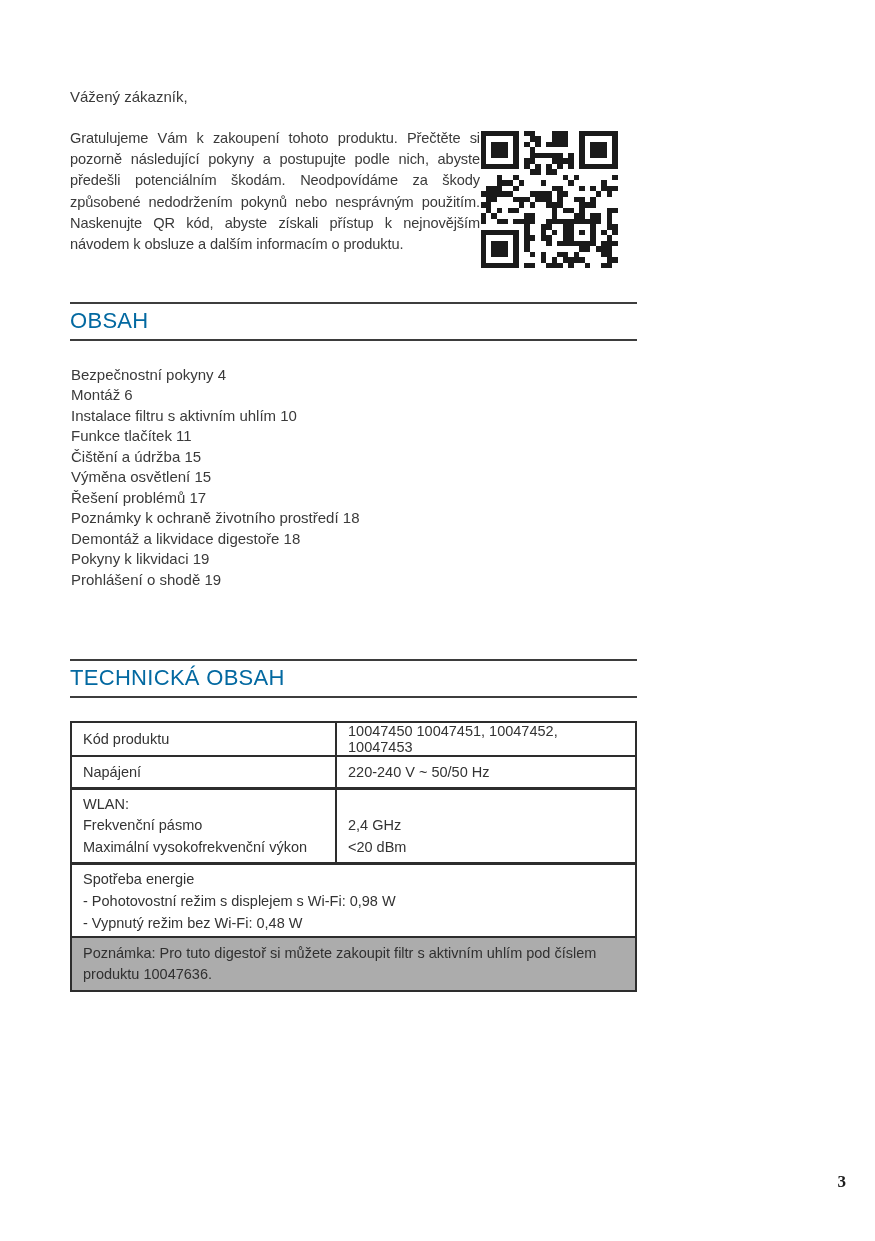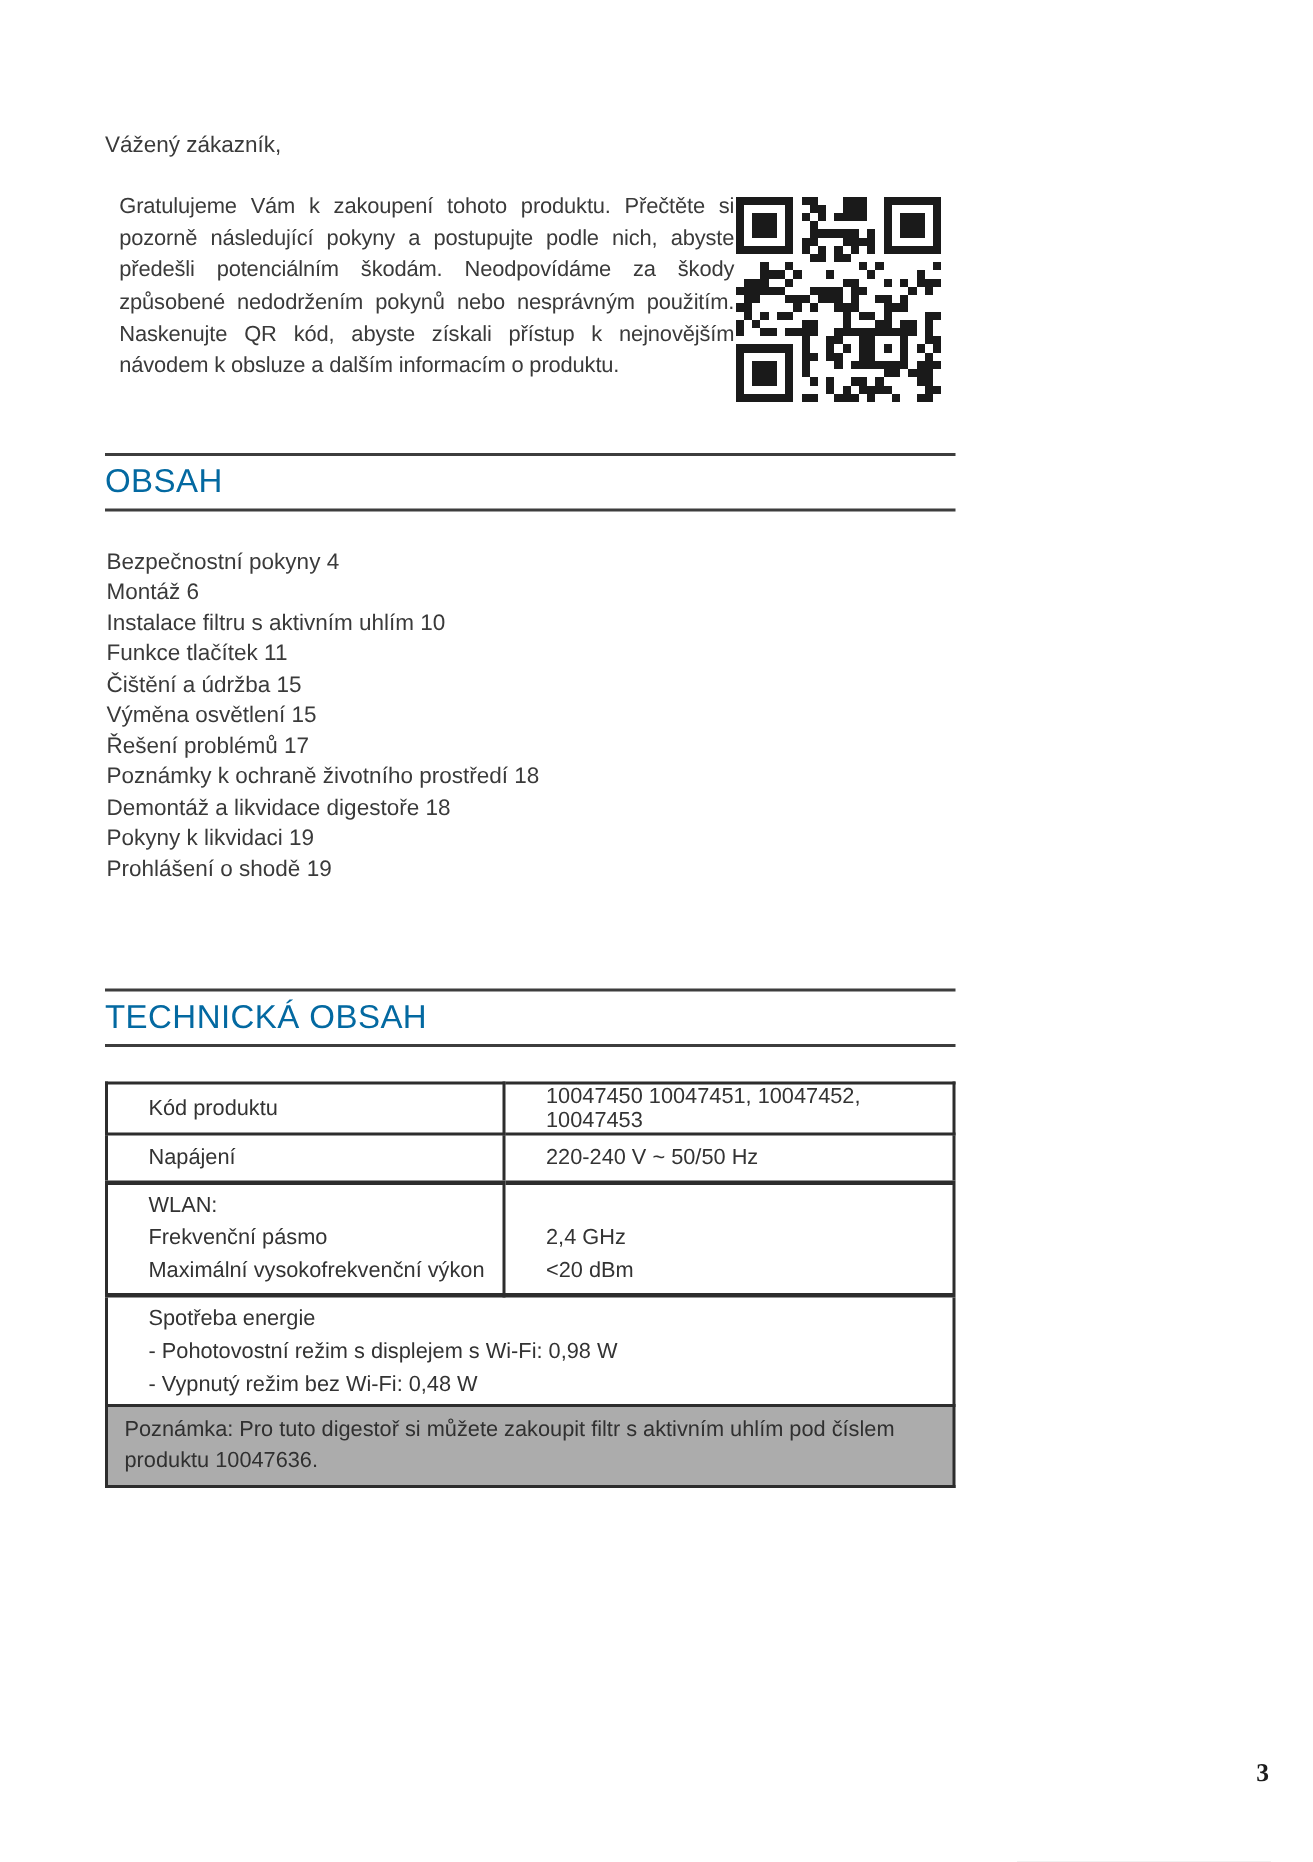--- a/index.html
+++ b/index.html
@@ -12,21 +12,21 @@
     overflow:hidden;
     margin:0 auto;
   }
   
   .greeting{
     position:absolute;left:70px;top:86px;
     font-size:15px;line-height:21px;
   }
   .intro-row{
     position:absolute;left:70px;top:128px;width:567px;
-    display:flex;justify-content:center;align-items:flex-start;
+    display:flex;justify-content:flex-start;align-items:flex-start;
   }
   .intro-par{
     width:410px;
     font-size:14.6px;line-height:21.2px;
     text-align:justify;
     letter-spacing:-0.1px;
     color:#3a3a3a;
   }
   .qr{
     width:138px;height:137px;margin-top:3px;flex:0 0 auto;
@@ -55,21 +55,21 @@
   
   .tech-table{
     position:absolute;left:70px;top:721px;
     width:567px;
     border-collapse:collapse;
     font-size:14.5px;color:#333333;
     table-layout:fixed;
   }
   .tech-table td{
     border:2px solid #2d2d2d;
-    padding:0 27px;
+    padding:0 11px;
     vertical-align:middle;
     overflow:hidden;
   }
   .tech-table .r1 td{height:29px;}
   .tech-table .r2 td{height:30px;margin-top:37px;}
   .tech-table .r3 td{height:72px;}
   .tech-table .r4 td{height:71px;}
   .tech-table .r5 td{height:48px;}
   .tech-table tr.thick-top td{border-top-width:3px;}
   .lines div{line-height:21.5px;min-height:21.5px;white-space:nowrap;}

